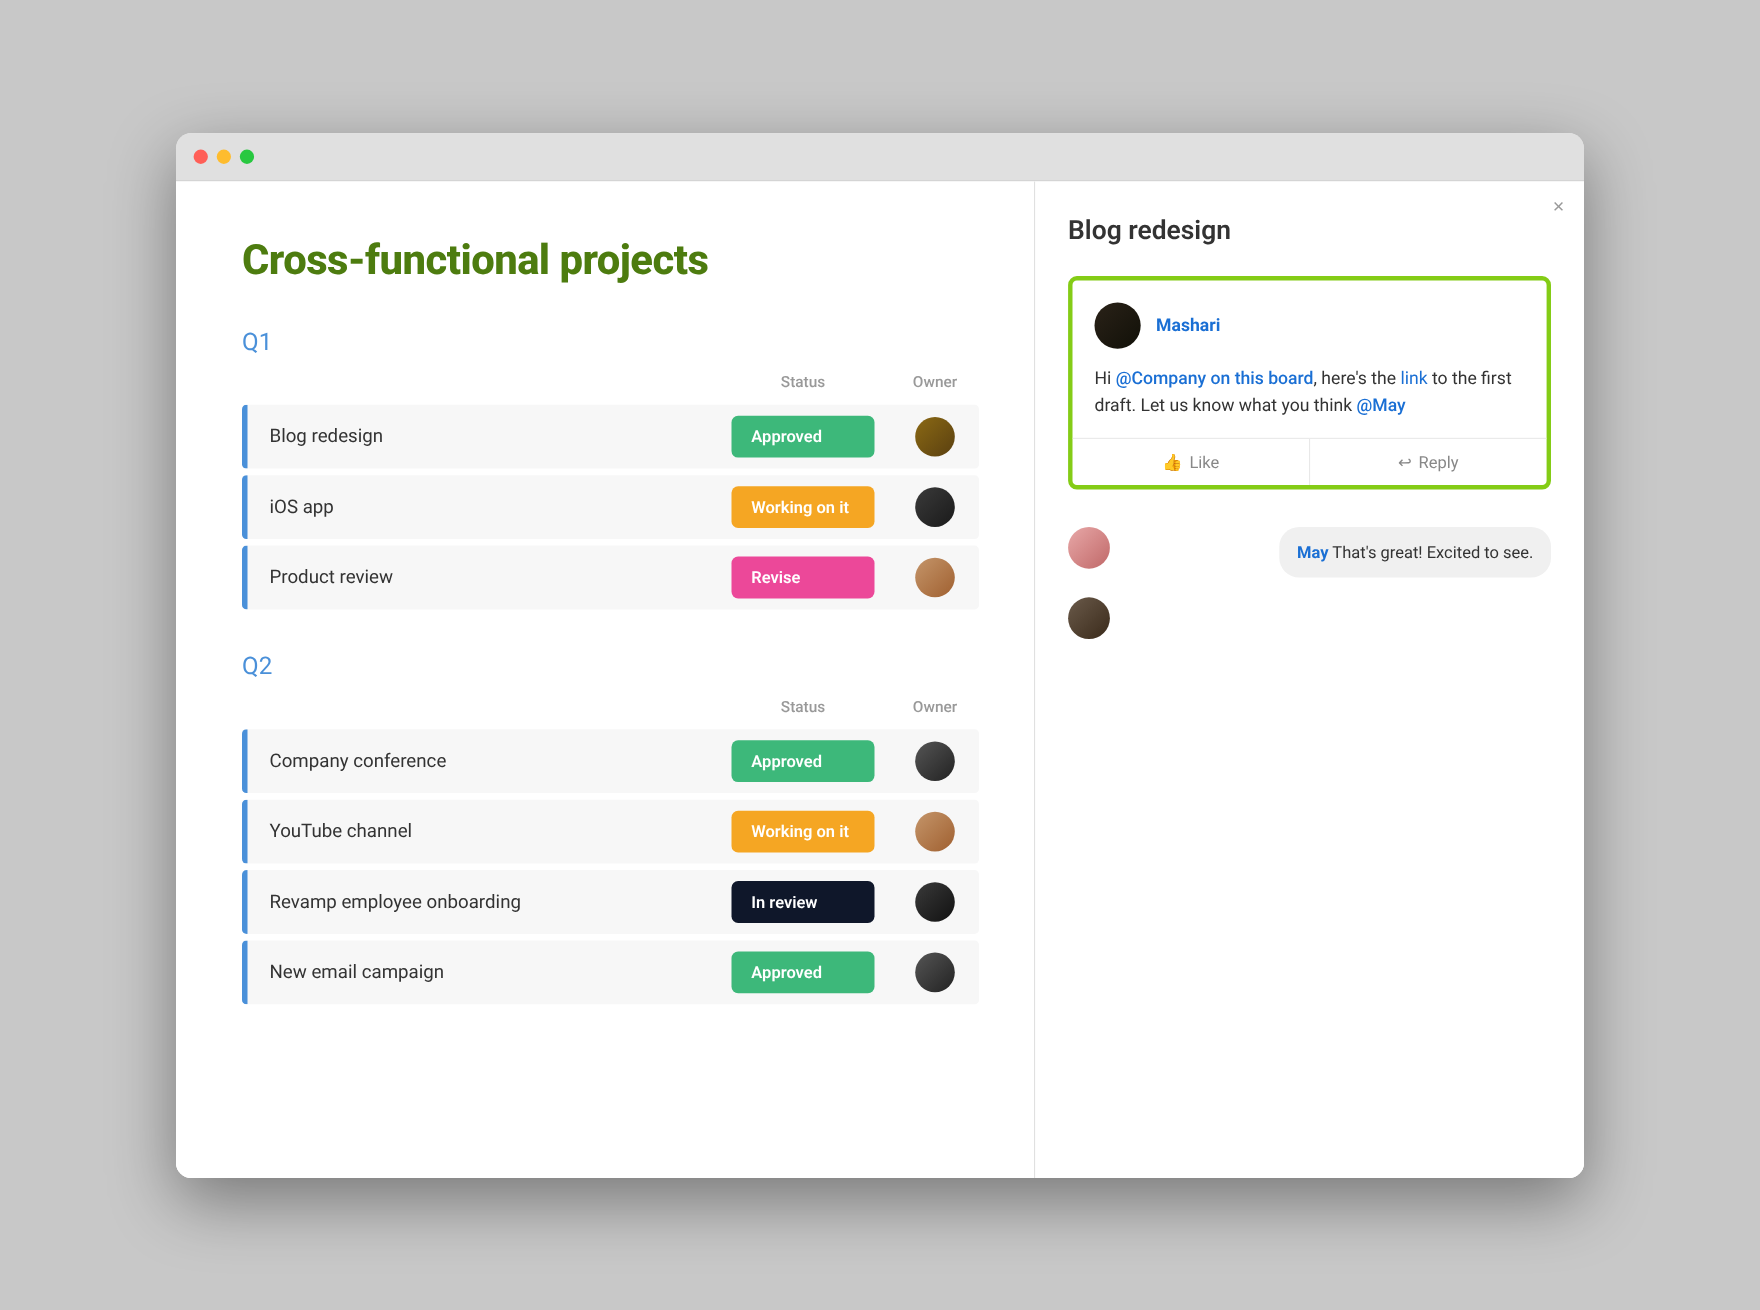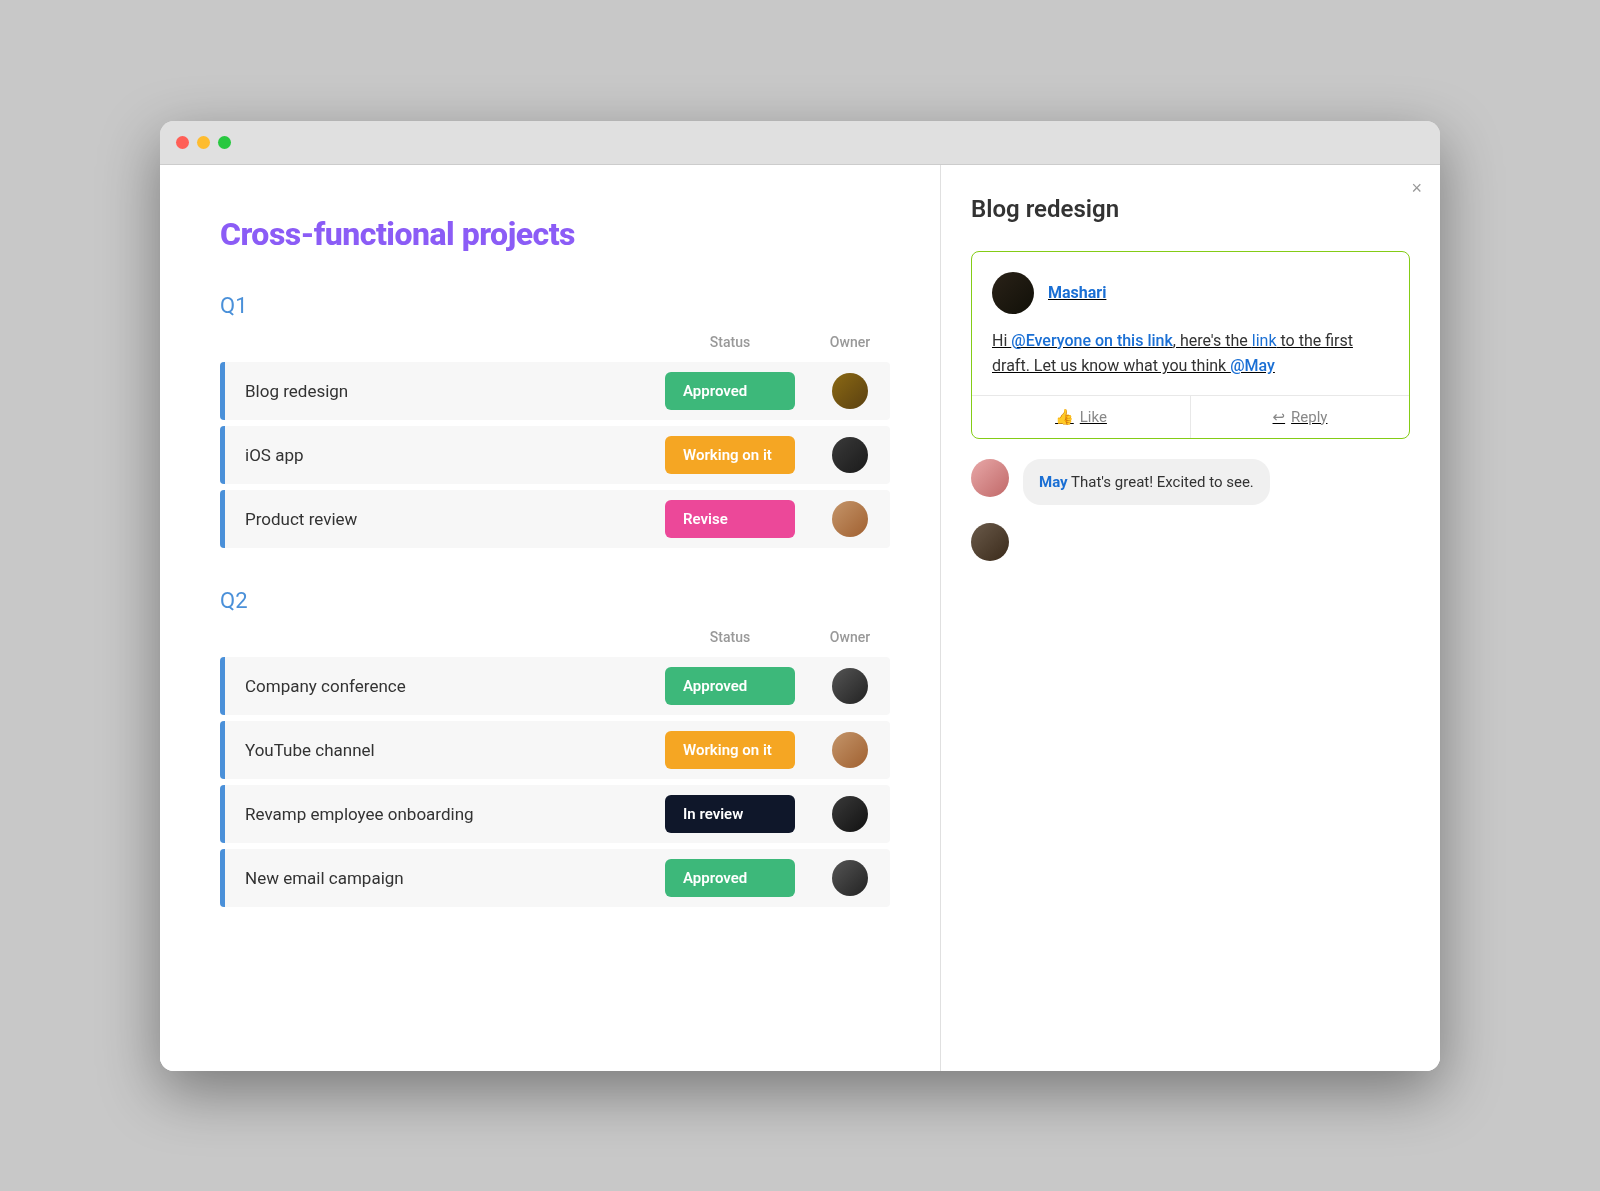--- a/index.html
+++ b/index.html
@@ -50,23 +50,23 @@
 
     
     .left-panel {
       flex: 1;
       padding: 50px 50px 50px 60px;
       background: white;
       overflow: hidden;
     }
 
     .page-title {
-      font-size: 32px;
+      font-size: 38px;
       font-weight: 800;
-      color: #8b5cf6;
+      color: #4d7c0f;
       margin-bottom: 40px;
       letter-spacing: -0.5px;
     }
 
     .section {
       margin-bottom: 40px;
     }
 
     .section-header {
       display: flex;
@@ -207,25 +207,24 @@
     }
 
     .panel-title {
       font-size: 24px;
       font-weight: 600;
       color: #333;
       margin-bottom: 28px;
     }
 
     .comment-card {
-      border: 1px solid #84cc16;
+      border: 4px solid #84cc16;
       border-radius: 8px;
       overflow: hidden;
-      margin-bottom: 20px;
-      text-decoration: underline;
+      margin-bottom: 34px;
     }
 
     .comment-body {
       padding: 20px 20px 16px 20px;
     }
 
     .comment-header {
       display: flex;
       align-items: center;
       margin-bottom: 14px;
@@ -282,20 +281,21 @@
 
     .action-btn:first-child {
       border-right: 1px solid #e8e8e8;
     }
 
     .reply-item {
       display: flex;
       align-items: flex-start;
       margin-bottom: 18px;
       gap: 14px;
+      justify-content: space-between;
     }
 
     .reply-avatar {
       width: 38px;
       height: 38px;
       border-radius: 50%;
       flex-shrink: 0;
     }
 
     .reply-bubble {
@@ -439,21 +439,21 @@
       <button class="close-btn">×</button>
       <h2 class="panel-title">Blog redesign</h2>
 
       <div class="comment-card">
         <div class="comment-body">
           <div class="comment-header">
             <div class="comment-avatar avatar-mashari"></div>
             <span class="commenter-name">Mashari</span>
           </div>
           <div class="comment-text">
-            <span>Hi </span><span class="mention">@Everyone on this link</span><span>, here's the </span><span class="link">link</span><span> to the first draft. Let us know what you think </span><span class="mention">@May</span>
+            <span>Hi </span><span class="mention">@Company on this board</span><span>, here's the </span><span class="link">link</span><span> to the first draft. Let us know what you think </span><span class="mention">@May</span>
           </div>
         </div>
         <div class="comment-actions">
           <div class="action-btn">
             <span>👍</span>
             <span>Like</span>
           </div>
           <div class="action-btn">
             <span>↩</span>
             <span>Reply</span>

